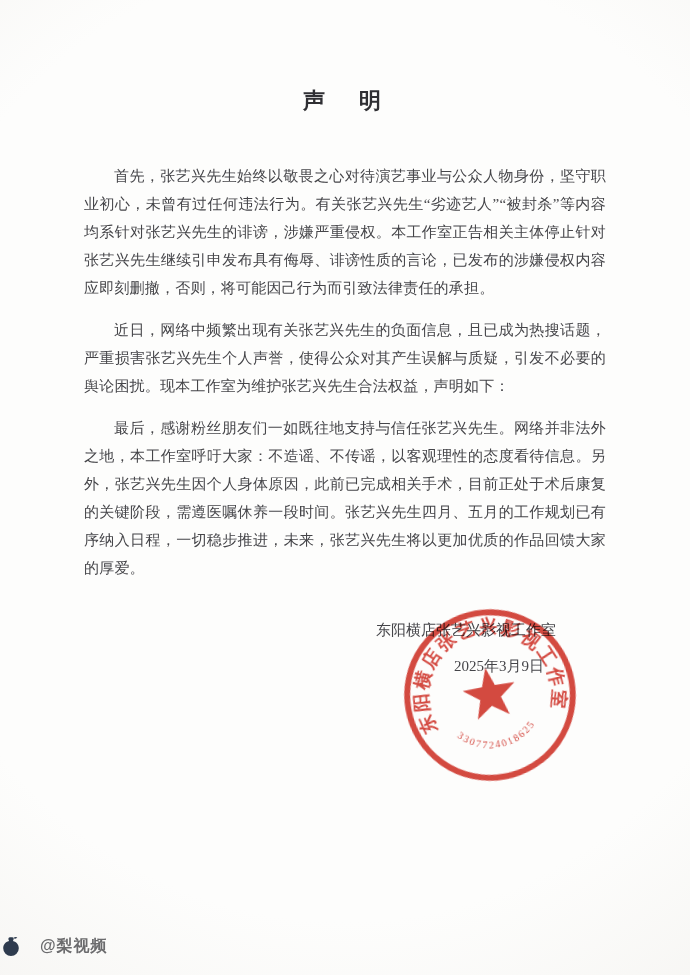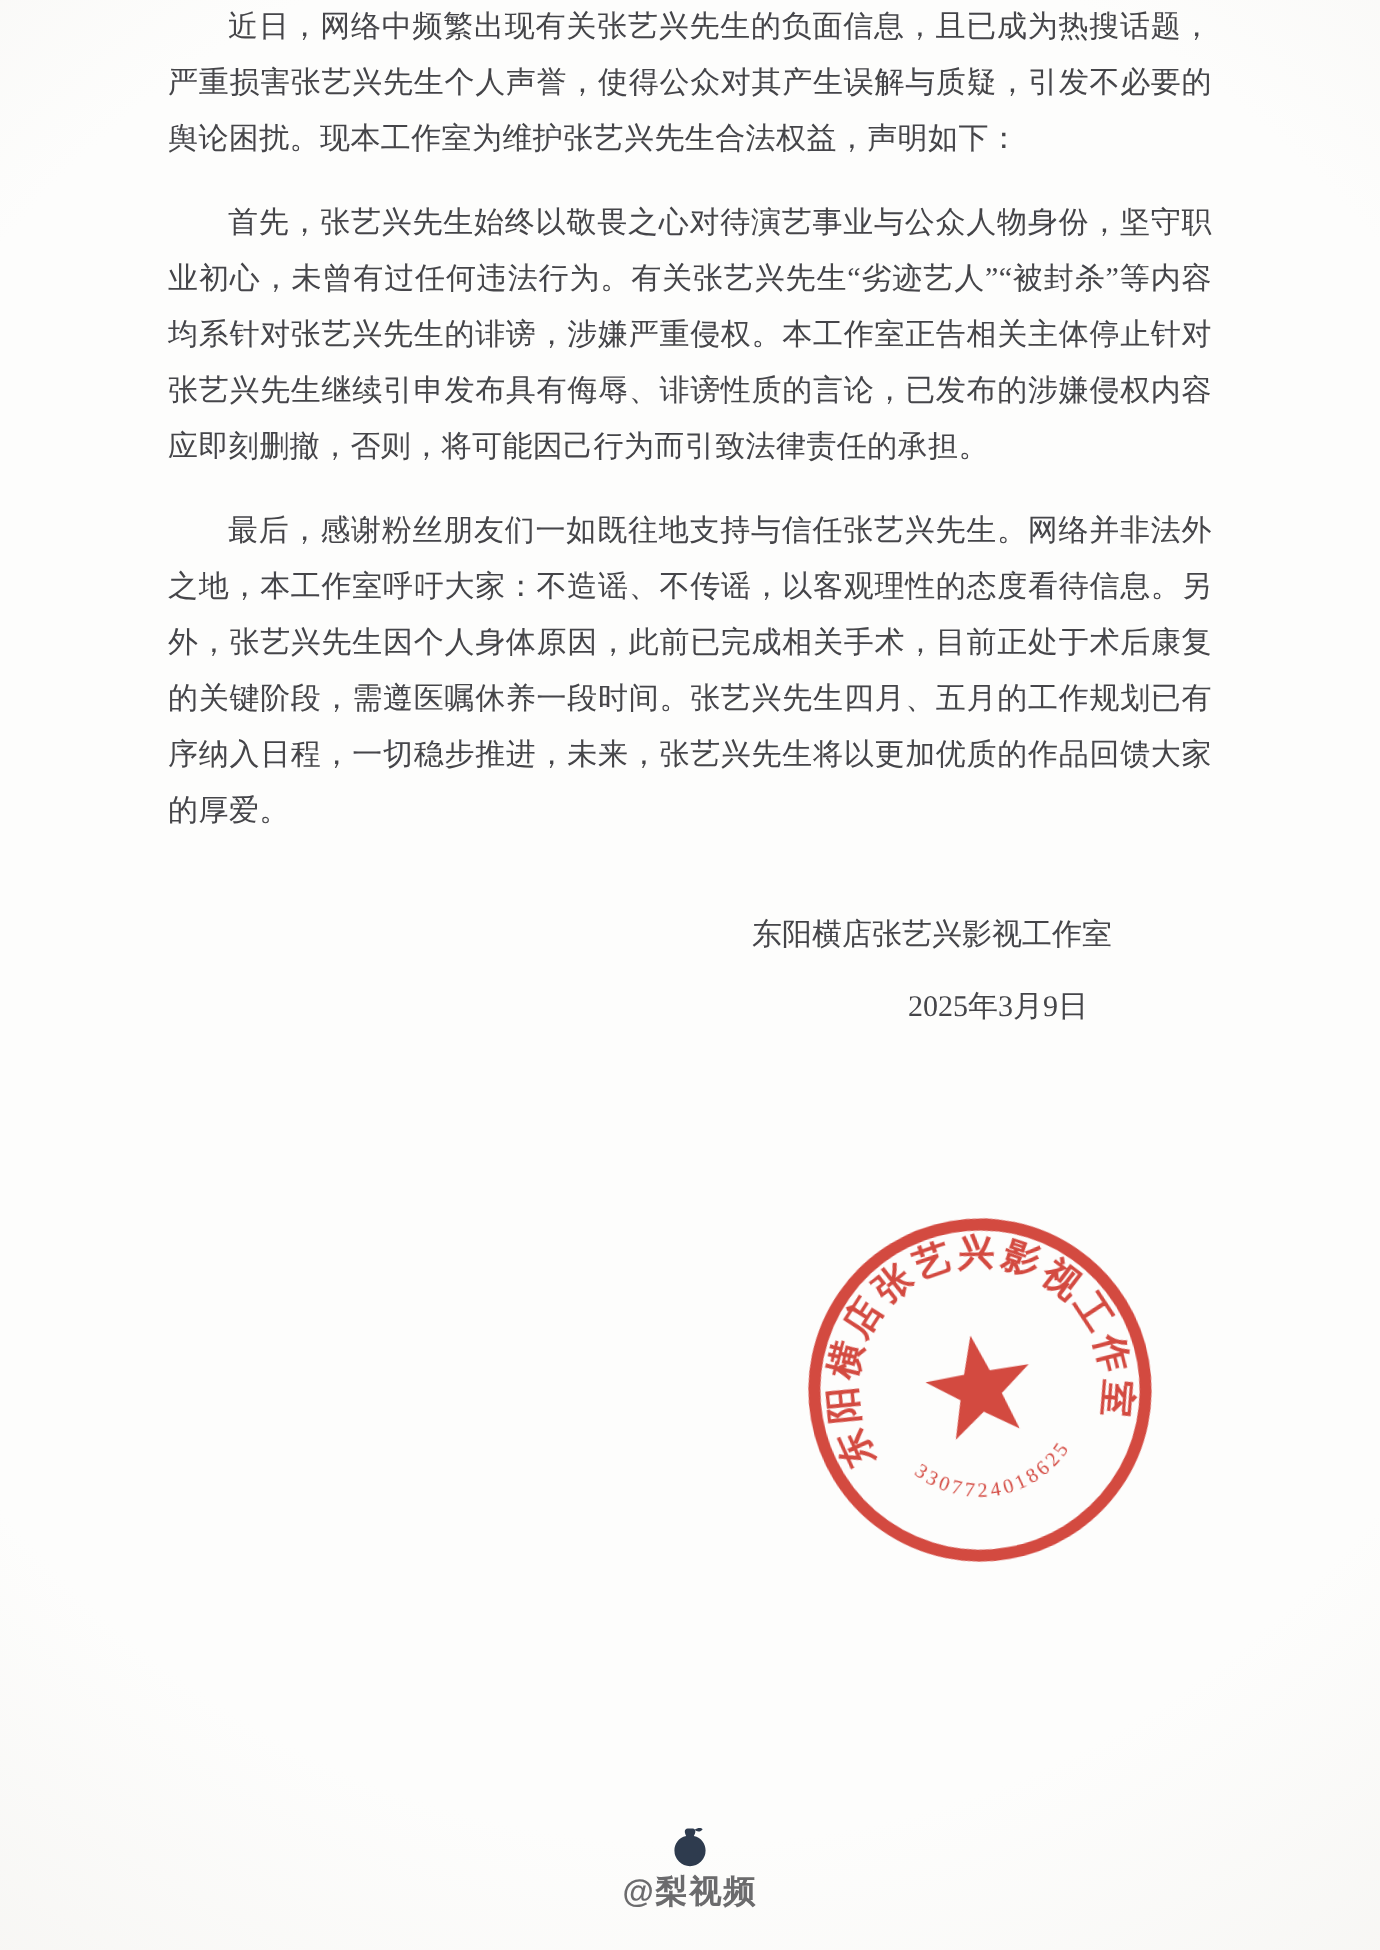--- a/index.html
+++ b/index.html
@@ -66,42 +66,42 @@
     pointer-events: none;
   }
   .seal svg { width: 100%; height: 100%; }
   .watermark {
     position: absolute;
     left: 0;
     right: 0;
     bottom: 18px;
     display: flex;
     align-items: center;
-    justify-content: center;
-    gap: 2px;
-    flex-direction: column;
+    justify-content: flex-start;
+    gap: 18px;
   }
   .wm-icon { width: 22px; height: 22px; }
   .wm-text {
     font-family: "Liberation Sans", "DejaVu Sans", sans-serif;
     font-size: 16px;
     font-weight: bold;
     color: #6b6b6d;
     letter-spacing: 1px;
   }
 </style>
 </head>
 <body>
 
 <div class="page">
 
+  <h1 class="title">声　明</h1>
 
   <div class="body-text">
+    <p>首先，张艺兴先生始终以敬畏之心对待演艺事业与公众人物身份，坚守职业初心，未曾有过任何违法行为。有关张艺兴先生“劣迹艺人”“被封杀”等内容均系针对张艺兴先生的诽谤，涉嫌严重侵权。本工作室正告相关主体停止针对张艺兴先生继续引申发布具有侮辱、诽谤性质的言论，已发布的涉嫌侵权内容应即刻删撤，否则，将可能因己行为而引致法律责任的承担。</p>
     <p>近日，网络中频繁出现有关张艺兴先生的负面信息，且已成为热搜话题，严重损害张艺兴先生个人声誉，使得公众对其产生误解与质疑，引发不必要的舆论困扰。现本工作室为维护张艺兴先生合法权益，声明如下：</p>
-    <p>首先，张艺兴先生始终以敬畏之心对待演艺事业与公众人物身份，坚守职业初心，未曾有过任何违法行为。有关张艺兴先生“劣迹艺人”“被封杀”等内容均系针对张艺兴先生的诽谤，涉嫌严重侵权。本工作室正告相关主体停止针对张艺兴先生继续引申发布具有侮辱、诽谤性质的言论，已发布的涉嫌侵权内容应即刻删撤，否则，将可能因己行为而引致法律责任的承担。</p>
     <p>最后，感谢粉丝朋友们一如既往地支持与信任张艺兴先生。网络并非法外之地，本工作室呼吁大家：不造谣、不传谣，以客观理性的态度看待信息。另外，张艺兴先生因个人身体原因，此前已完成相关手术，目前正处于术后康复的关键阶段，需遵医嘱休养一段时间。张艺兴先生四月、五月的工作规划已有序纳入日程，一切稳步推进，未来，张艺兴先生将以更加优质的作品回馈大家的厚爱。</p>
   </div>
 
   <div class="sign-block">
     <div class="signature">东阳横店张艺兴影视工作室</div>
     <div class="date">2025年3月9日</div>
   </div>
 
   <div class="seal">
     <svg viewBox="0 0 200 200" xmlns="http://www.w3.org/2000/svg">

